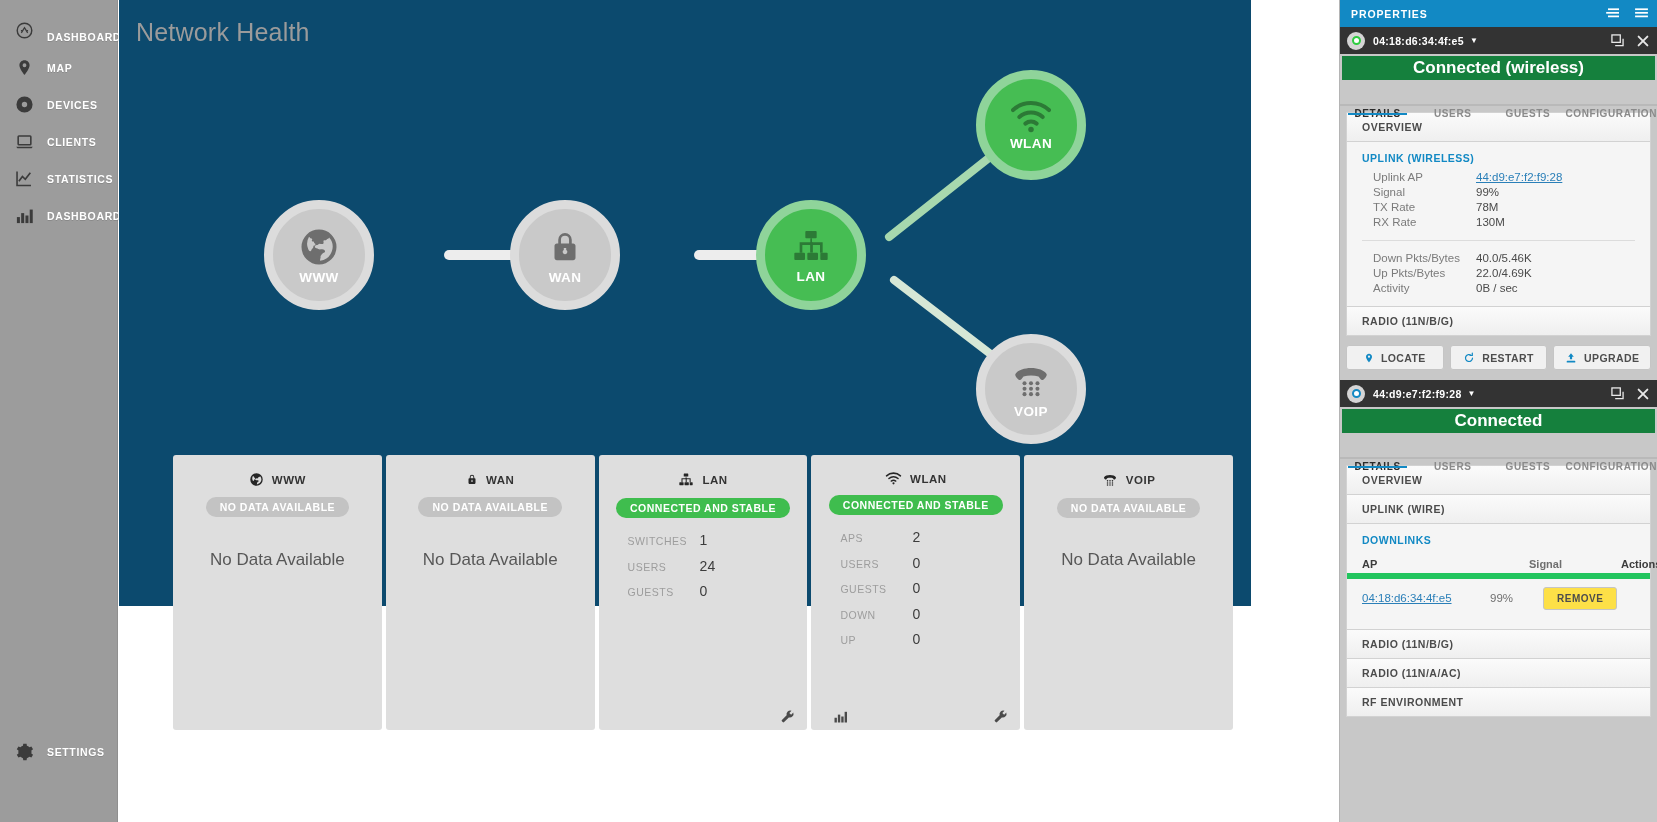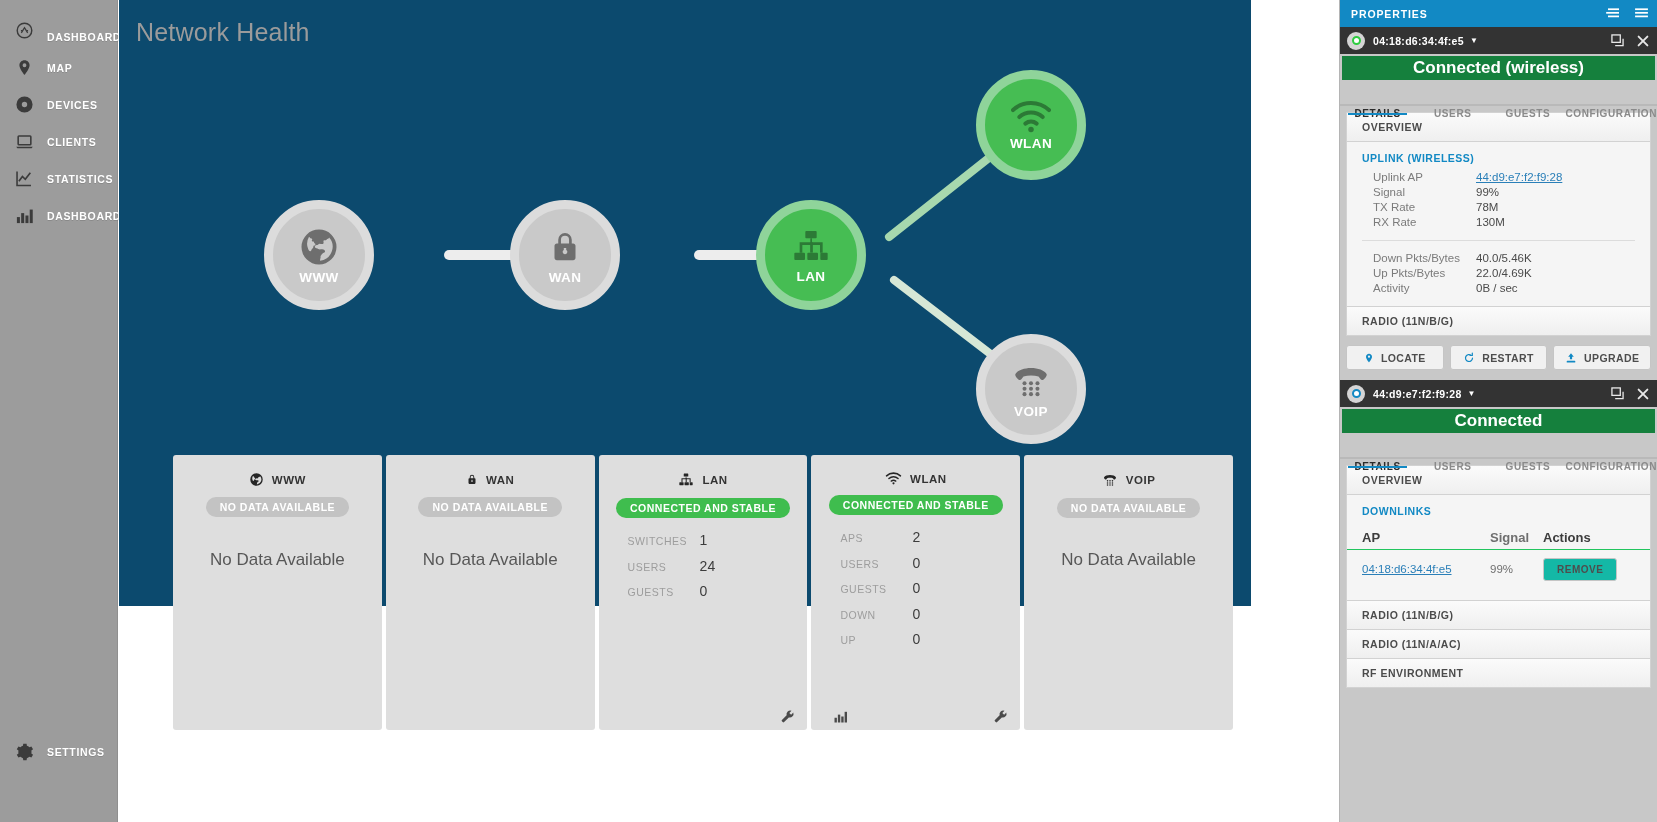--- a/index.html
+++ b/index.html
@@ -181,30 +181,30 @@
     flex: 1 1 0; height: 25px; background: #f1f1f1;
     border: 1px solid #c5c5c5; border-radius: 3px;
     display: flex; align-items: center; justify-content: center; gap: 7px;
     font-size: 10.5px; font-weight: bold; color: #4d4d4d; letter-spacing: .4px;
     cursor: pointer;
   }
   .abtn .bi { color: #1289c4; display: flex; }
 
   .dl-table { padding: 4px 0 12px; }
   .dl-head, .dl-row { display: flex; align-items: center; padding: 0 15px; }
-  .dl-head { font-size: 13px; font-weight: bold; color: #3c3c3c; height: 24px;
-             border-bottom: 1px solid #22c55e; }
+  .dl-head { font-size: 11px; font-weight: bold; color: #3c3c3c; height: 24px;
+             border-bottom: 6px solid #22c55e; gap: 39px; }
   .dl-row { height: 38px; font-size: 11.5px; }
   .c-ap { flex: 0 0 128px; }
   .c-sig { flex: 0 0 53px; color: #6f6f6f; }
   .c-act { flex: 1; }
   .dl-row .c-ap a { color: #2a7fb8; text-decoration: underline; cursor: pointer; }
   .rm-btn {
     display: inline-flex; align-items: center; justify-content: center;
-    padding: 5px 13px; background: #14b8a6; border: 1px solid #c5c5c5;
+    padding: 5px 13px; background: #fde047; border: 1px solid #c5c5c5;
     border-radius: 3px; font-size: 10px; font-weight: bold; color: #4d4d4d;
     letter-spacing: .5px; cursor: pointer;
   }
 </style>
 </head>
 <body>
 
 <div id="app">
 
   <div id="sidebar">
@@ -650,20 +650,23 @@
         <div class="tab">USERS</div>
         <div class="tab">GUESTS</div>
         <div class="tab">CONFIGURATION</div>
       </div>
 
       <div class="sect-body">
         <div class="sect">
           <div class="sect-head">OVERVIEW</div>
         </div>
         <div class="sect">
+          <div class="sect-head">UPLINK (WIRE)</div>
+        </div>
+        <div class="sect">
           <div class="sub-head">DOWNLINKS</div>
           <div class="dl-table">
             <div class="dl-head">
               <span class="c-ap">AP</span>
               <span class="c-sig">Signal</span>
               <span class="c-act">Actions</span>
             </div>
             <div class="dl-row">
               <span class="c-ap"><a>04:18:d6:34:4f:e5</a></span>
               <span class="c-sig">99%</span>

